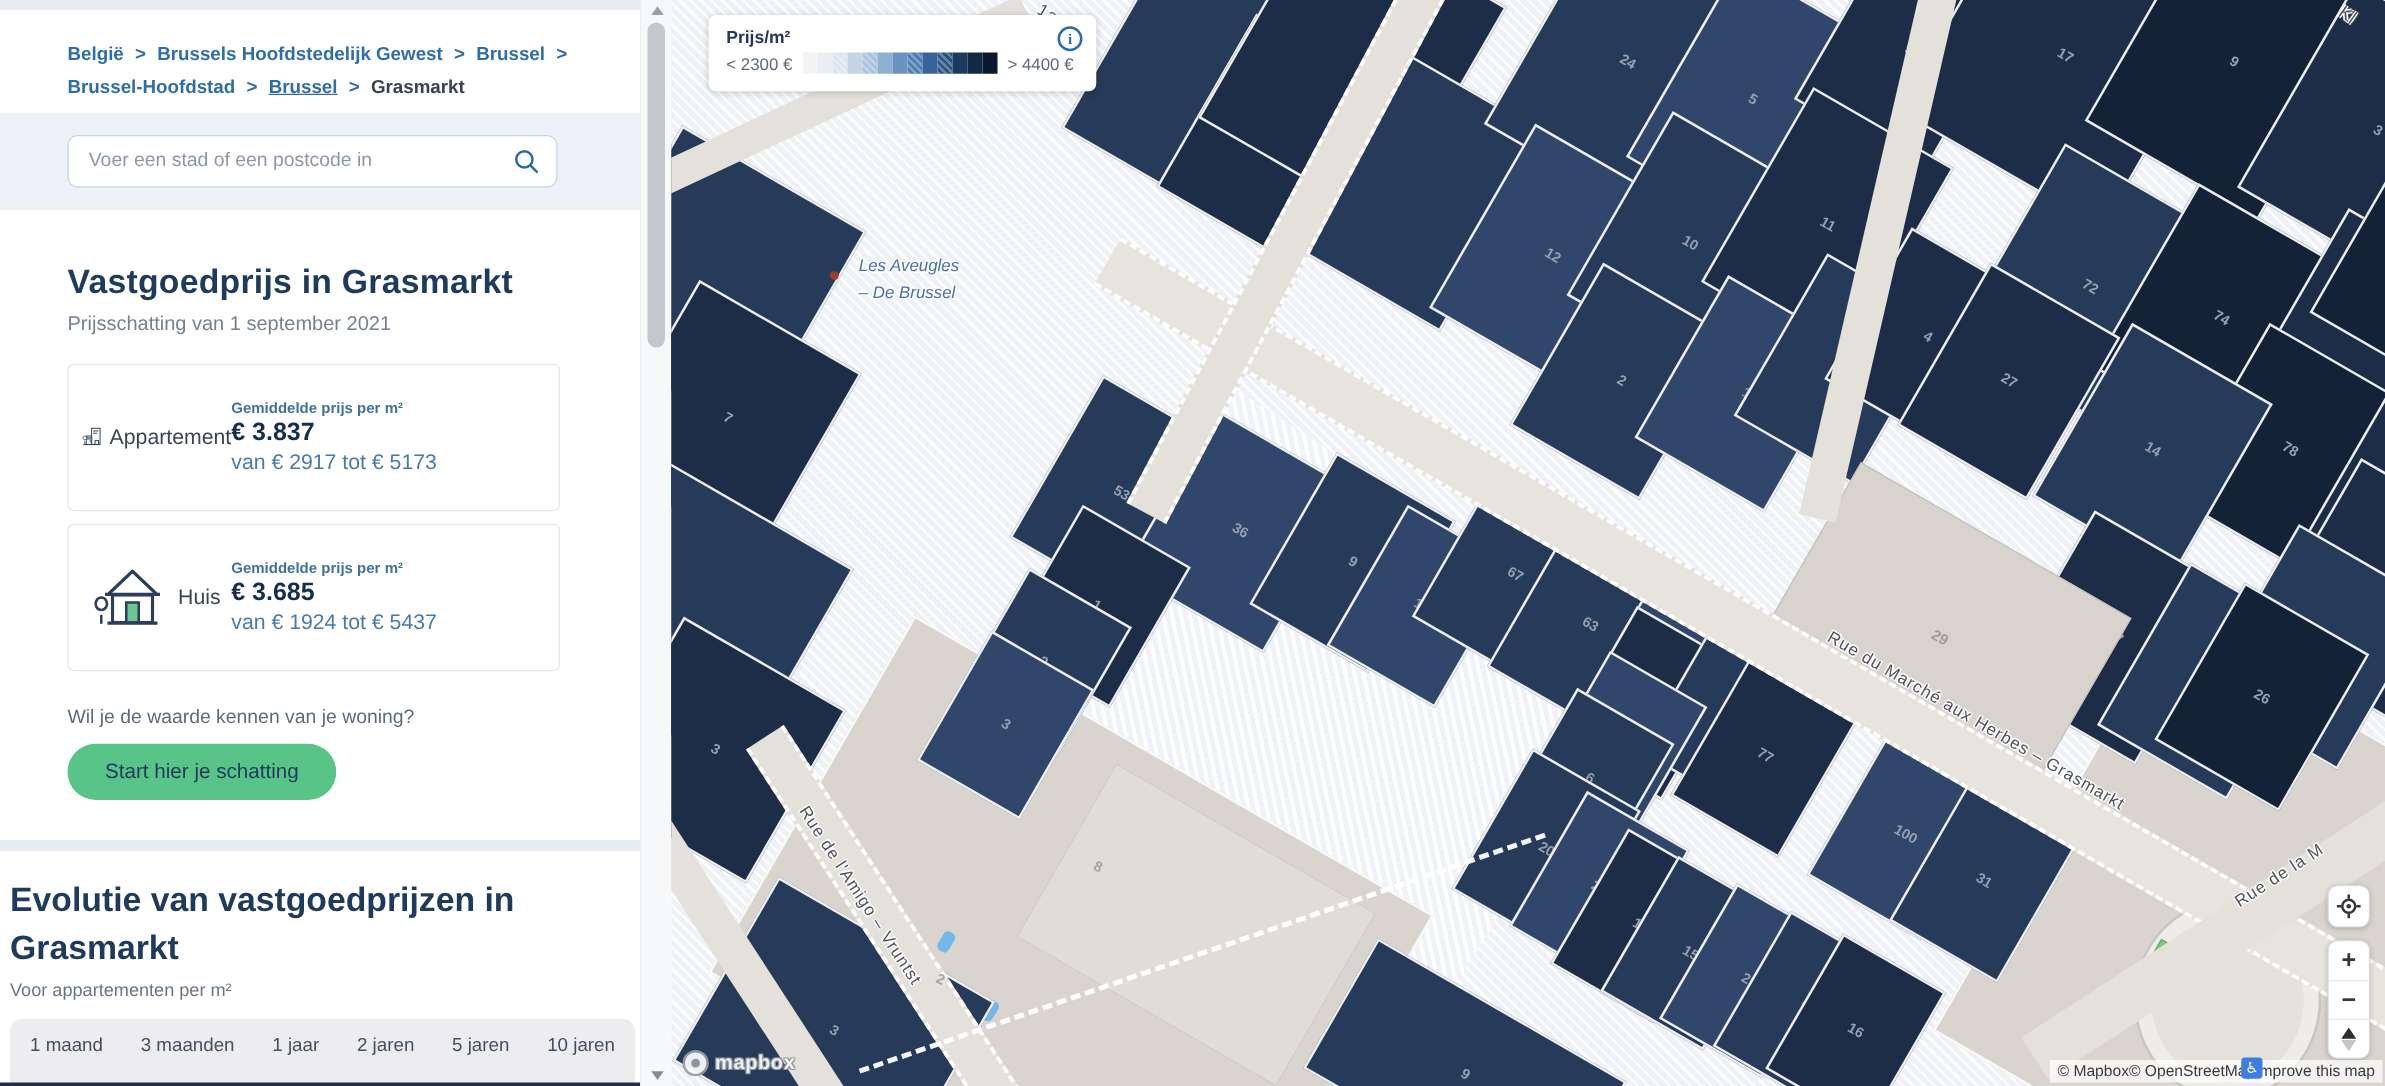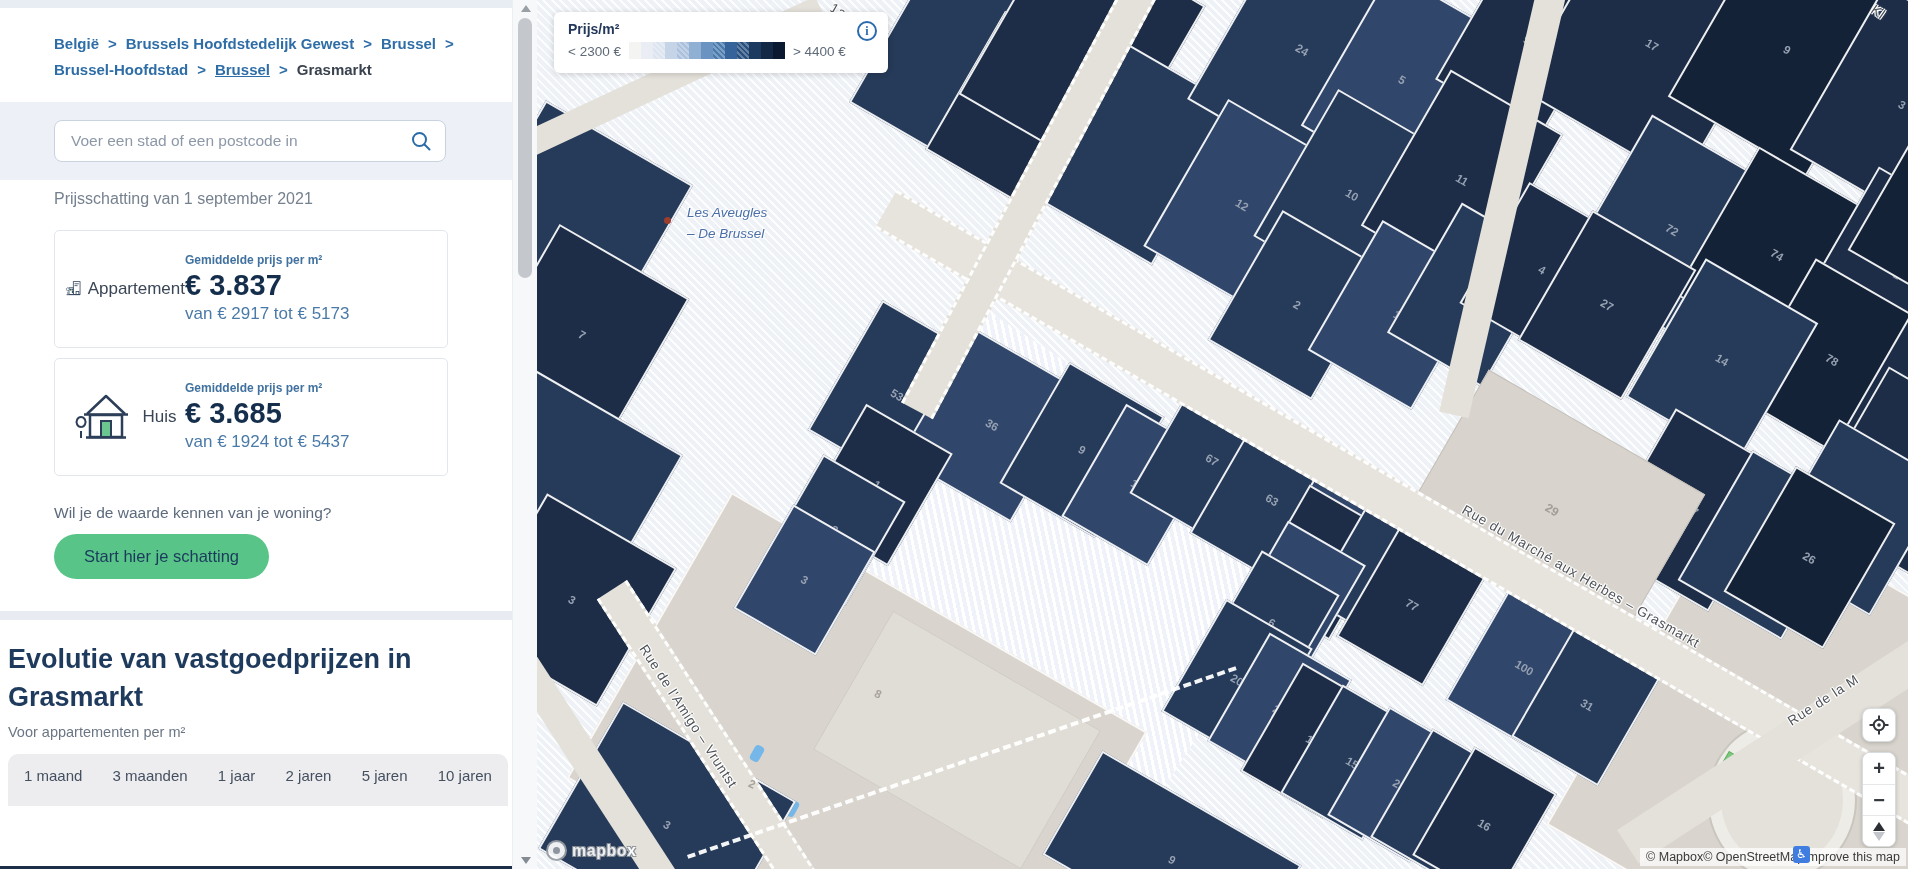--- a/index.html
+++ b/index.html
@@ -12,38 +12,38 @@
   .panel-content { width:512px; height:869px; overflow:hidden; position:relative; }
   .top-strip { height:8px; background:#e8edf4; }
 
   .breadcrumb { margin:24px 54px 0; width:404px; display:flex; flex-wrap:wrap;
     column-gap:9px; row-gap:3px; font-size:15px; font-weight:bold; line-height:1.55; }
   .crumb.link { color:#2e6da6; cursor:pointer; }
   .crumb.u { color:#2e6da6; text-decoration:underline; cursor:pointer; }
   .crumb.current { color:#39424e; }
   .sep { color:#2e6da6; }
 
-  .search-section { margin-top:20px; background:#edf1f7; padding:18px 0 18px 54px; }
+  .search-section { margin-top:8px; background:#edf1f7; padding:18px 0 18px 54px; }
   .search-box { width:392px; height:42px; background:#fff; border:1px solid #c9d3e0;
     border-radius:8px; display:flex; align-items:center; padding:0 13px 0 16px; }
   .search-box input { border:none; outline:none; flex:1; font-size:15.5px; color:#3a4656;
     background:transparent; font-family:inherit; }
   .search-box input::placeholder { color:#8d98a7; }
 
   .pricing-title { margin:42px 54px 0; font-size:27px; font-weight:bold; color:#1e3a5c; letter-spacing:.2px; }
   .pricing-subtitle { margin:10px 54px 0; font-size:16px; color:#76818f; }
 
   .cards { margin:22px 54px 0; display:flex; flex-direction:column; gap:10px; width:394px; }
   .card { border:1px solid #e2e7ee; border-radius:5px; background:#fff; display:flex;
     padding:12px 10px; height:118px; }
   .card-icon-wrap { width:120px; display:flex; flex-direction:row; align-items:center; justify-content:center; gap:3px; }
   .card-type { font-size:17px; color:#3a4656; }
   .card-right { display:flex; flex-direction:column; justify-content:center; gap:2px; }
   .card-avg { font-size:12px; font-weight:bold; color:#41719f; }
-  .card-price { font-size:29px; font-weight:bold; color:#142e4c; }
+  .card-price { font-size:20px; font-weight:bold; color:#142e4c; }
   .card-range { font-size:17px; color:#4a7aa8; }
 
   .cta-question { margin:28px 54px 0; font-size:15.5px; color:#5d6b7d; }
   .cta-button { display:block; margin:12px 54px 0; background:#58c488; color:#1b3a5c;
     font-weight:normal; font-size:16.5px; border:none; border-radius:24px; padding:13px 30px;
     font-family:inherit; cursor:pointer; }
 
   .divider { margin-top:32px; height:9px; background:#e8ecf2; }
 
   .evolution { padding:20px 8px 0; }
@@ -91,21 +91,21 @@
   .street-label { position:absolute; transform-origin:0 0; white-space:nowrap; font-size:13.5px; color:#4f5359;
     letter-spacing:.8px; font-weight:500;
     text-shadow:-1px -1px 0 #fff,1px -1px 0 #fff,-1px 1px 0 #fff,1px 1px 0 #fff,0 0 3px #fff; }
   .loose-num { position:absolute; font-size:11.5px; font-weight:bold; color:#a8a49c; transform:rotate(25deg); }
 
   .poi-label { position:absolute; left:150px; top:203px; font-size:13.5px; font-style:italic; color:#4a6fa8;
     line-height:1.55; text-shadow:-1px -1px 0 rgba(255,255,255,.9),1px 1px 0 rgba(255,255,255,.9),0 0 3px rgba(255,255,255,.9); }
   .poi-dot { position:absolute; left:127px; top:217px; width:7px; height:7px; border-radius:50%; background:#9c3d2e; }
 
   
-  .legend { position:absolute; left:17px; top:12px; width:334px; height:61px; background:#fff;
+  .legend { position:absolute; left:30px; top:12px; width:310px; height:61px; background:#fff;
     border-radius:6px; box-shadow:0 1px 6px rgba(0,0,0,.18); padding:9px 14px; }
   .legend-title { font-size:14px; font-weight:bold; color:#22375a; }
   .legend-row { display:flex; align-items:flex-end; gap:8px; margin-top:5px; }
   .legend-label { font-size:13.5px; color:#5f6a78; white-space:nowrap; }
   .legend-scale { display:flex; }
   .swatch { width:12px; height:17px; }
   .swatch.hatched { background-image:repeating-linear-gradient(45deg, rgba(255,255,255,.28) 0 2px, transparent 2px 4px); }
   .info-icon { position:absolute; right:11px; top:9px; width:20px; height:20px; border:2px solid #2a6bad; border-radius:50%;
     color:#2a6bad; font-size:12px; font-weight:bold; text-align:center; line-height:16px; cursor:pointer;
     font-family:"Liberation Serif","DejaVu Serif",serif; }
@@ -162,20 +162,21 @@
       <div class="search-section">
         <div class="search-box">
           <input type="text" placeholder="Voer een stad of een postcode in" style="">
           <svg width="22" height="22" viewBox="0 0 22 22">
             <circle cx="9.5" cy="9.5" r="6.5" fill="none" stroke="#2b6ca8" stroke-width="2"></circle>
             <line x1="14.5" y1="14.5" x2="19.5" y2="19.5" stroke="#2b6ca8" stroke-width="2" stroke-linecap="round"></line>
           </svg>
         </div>
       </div>
 
+      <h1 class="pricing-title">Vastgoedprijs in Grasmarkt</h1>
       <div class="pricing-subtitle">Prijsschatting van 1 september 2021</div>
 
       <div class="cards">
         <div class="card">
           <div class="card-icon-wrap">
             <svg width="64" height="60" viewBox="0 0 64 60">
               <rect x="27" y="6" width="22" height="42" fill="#fff" stroke="#2c3e58" stroke-width="2.5"></rect>
               <line x1="31" y1="13" x2="45" y2="13" stroke="#2c3e58" stroke-width="2.5"></line>
               <line x1="31" y1="19" x2="41" y2="19" stroke="#2c3e58" stroke-width="2.5"></line>
               <rect x="13" y="26" width="14" height="22" fill="#fff" stroke="#2c3e58" stroke-width="2.5"></rect>

